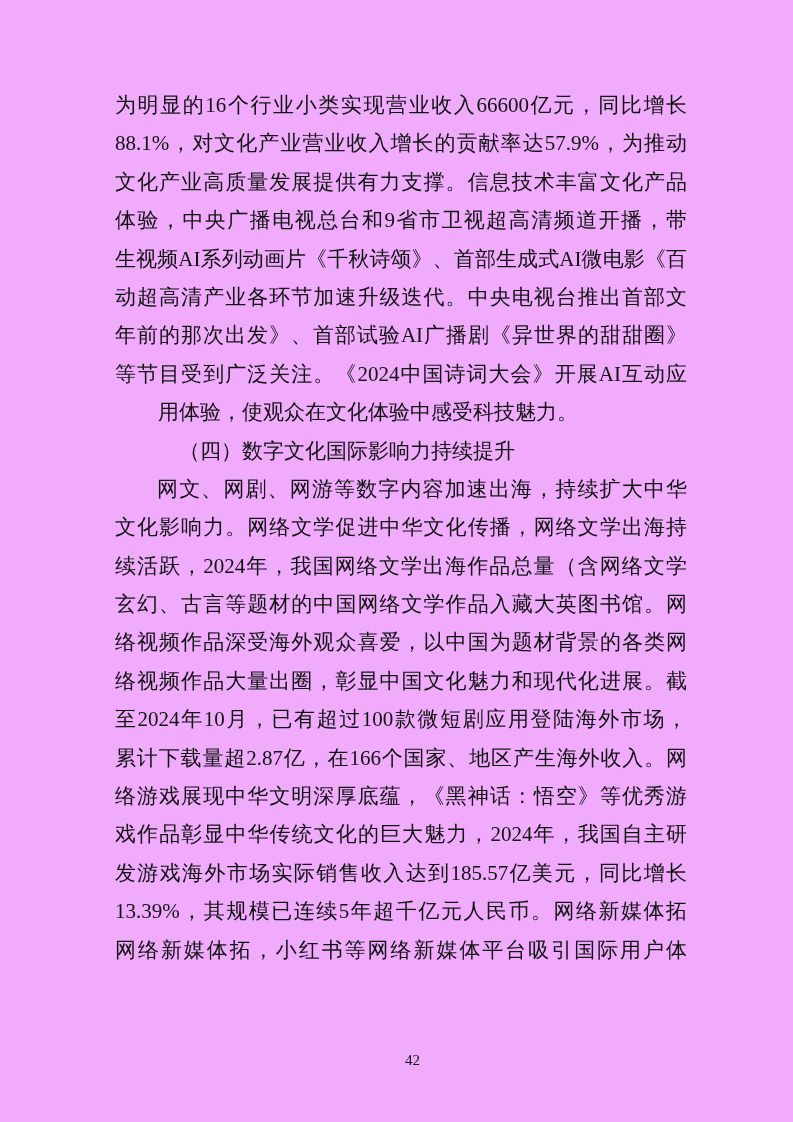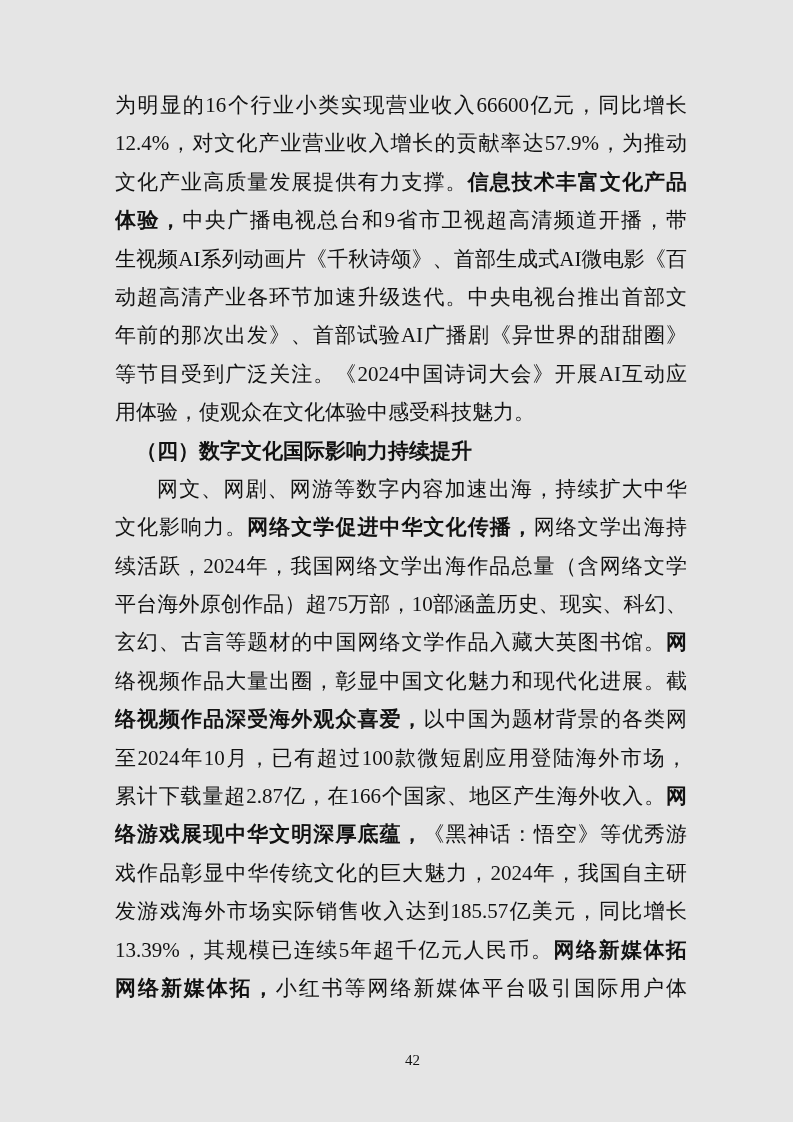--- a/index.html
+++ b/index.html
@@ -4,21 +4,21 @@
 <style>
   html, body {
     margin: 0;
     padding: 0;
     background: #ffffff;
   }
   .page {
     position: relative;
     width: 793px;
     height: 1122px;
-    background: #e5e5e5;
+    background: #f0abfc;
     overflow: hidden;
     font-family: "Liberation Serif", "DejaVu Serif", serif;
     color: #121212;
   }
   .text-block {
     position: absolute;
     left: 115px;
     top: 86px;
     width: 572px;
     font-size: 21px;
@@ -27,62 +27,62 @@
   .line {
     height: 38.4px;
     overflow: hidden;
     text-align: justify;
     text-align-last: justify;
     white-space: normal;
   }
   .line.nojust {
     text-align: left;
     text-align-last: left;
+    margin-left: 43px;
   }
   .line.indent {
     text-indent: 42px;
   }
   .line.indent-sm {
     text-indent: 21px;
   }
   .line b {
-    font-weight: bold;
+    font-weight: normal;
   }
   .page-number {
     position: absolute;
     left: 16px;
     top: 1052px;
     width: 100%;
     text-align: center;
     font-size: 15px;
     color: #121212;
   }
 </style>
 </head>
 <body>
 
 <div class="page">
   <div class="text-block">
       <div class="line"><span>为明显的16个行业小类实现营业收入66600亿元，同比增长</span></div>
-      <div class="line"><span>12.4%，对文化产业营业收入增长的贡献率达57.9%，为推动</span></div>
+      <div class="line"><span>88.1%，对文化产业营业收入增长的贡献率达57.9%，为推动</span></div>
       <div class="line"><span>文化产业高质量发展提供有力支撑。</span><b>信息技术丰富文化产品</b></div>
       <div class="line"><b>体验，</b><span>中央广播电视总台和9省市卫视超高清频道开播，带</span></div>
       <div class="line"><span>生视频AI系列动画片《千秋诗颂》、首部生成式AI微电影《百</span></div>
       <div class="line"><span>动超高清产业各环节加速升级迭代。中央电视台推出首部文</span></div>
       <div class="line"><span>年前的那次出发》、首部试验AI广播剧《异世界的甜甜圈》</span></div>
       <div class="line"><span>等节目受到广泛关注。《2024中国诗词大会》开展AI互动应</span></div>
       <div class="line nojust"><span>用体验，使观众在文化体验中感受科技魅力。</span></div>
       <div class="line nojust indent-sm"><b>（四）数字文化国际影响力持续提升</b></div>
       <div class="line indent"><span>网文、网剧、网游等数字内容加速出海，持续扩大中华</span></div>
       <div class="line"><span>文化影响力。</span><b>网络文学促进中华文化传播，</b><span>网络文学出海持</span></div>
       <div class="line"><span>续活跃，2024年，我国网络文学出海作品总量（含网络文学</span></div>
-      <div class="line"><span>平台海外原创作品）超75万部，10部涵盖历史、现实、科幻、</span></div>
       <div class="line"><span>玄幻、古言等题材的中国网络文学作品入藏大英图书馆。</span><b>网</b></div>
+      <div class="line"><b>络视频作品深受海外观众喜爱，</b><span>以中国为题材背景的各类网</span></div>
       <div class="line"><span>络视频作品大量出圈，彰显中国文化魅力和现代化进展。截</span></div>
-      <div class="line"><b>络视频作品深受海外观众喜爱，</b><span>以中国为题材背景的各类网</span></div>
       <div class="line"><span>至2024年10月，已有超过100款微短剧应用登陆海外市场，</span></div>
       <div class="line"><span>累计下载量超2.87亿，在166个国家、地区产生海外收入。</span><b>网</b></div>
       <div class="line"><b>络游戏展现中华文明深厚底蕴，</b><span>《黑神话：悟空》等优秀游</span></div>
       <div class="line"><span>戏作品彰显中华传统文化的巨大魅力，2024年，我国自主研</span></div>
       <div class="line"><span>发游戏海外市场实际销售收入达到185.57亿美元，同比增长</span></div>
       <div class="line"><span>13.39%，其规模已连续5年超千亿元人民币。</span><b>网络新媒体拓</b></div>
       <div class="line"><b>网络新媒体拓，</b><span>小红书等网络新媒体平台吸引国际用户体</span></div>
     </div>
   <div class="page-number">42</div>
 </div>

